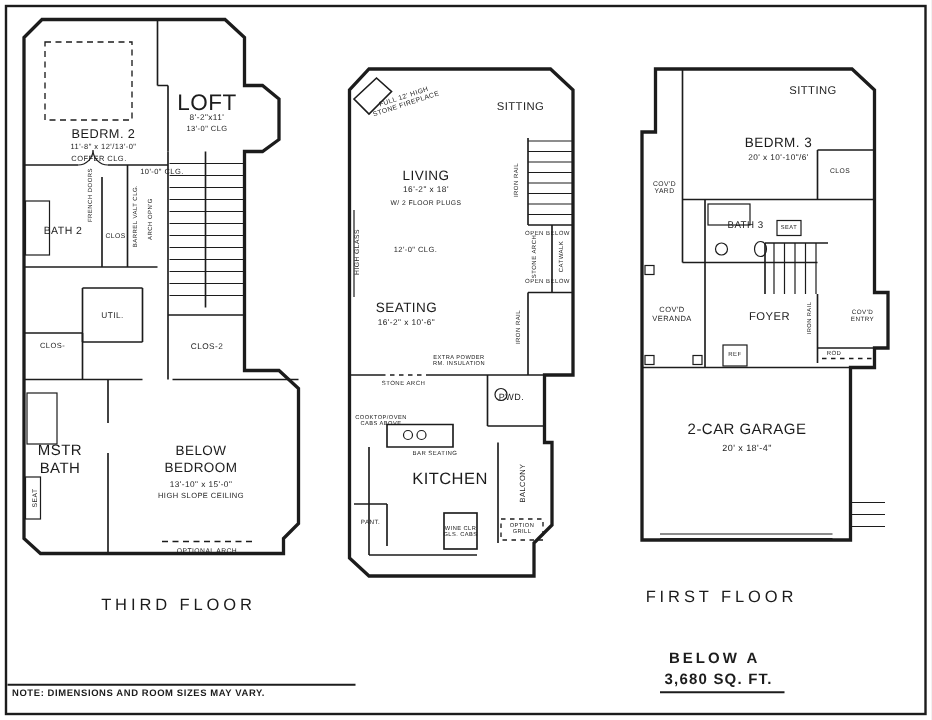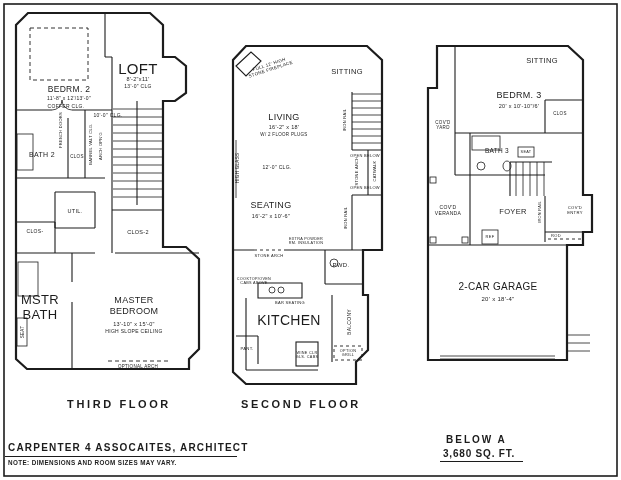--- a/index.html
+++ b/index.html
@@ -4,21 +4,21 @@
 <style>
   html,body{margin:0;padding:0;background:#e8e8e8}
   .sheet{position:relative;width:621px;height:480px;background:#ffffff;overflow:hidden;
          font-family:"Liberation Sans",sans-serif;color:#1c1c1c}
   .sheet svg{position:absolute;left:0;top:0}
   .lbl{position:absolute;transform:translate(-50%,-50%);white-space:nowrap;text-align:center;
        line-height:1.18;letter-spacing:.3px;color:#1c1c1c}
   .pre{white-space:pre-line}
   .rot{transform:translate(-50%,-50%) rotate(-90deg)}
   .b{font-weight:normal}
-  .ft{font-size:11px;font-weight:bold;letter-spacing:2.6px}
+  .ft{font-size:11px;font-weight:normal;letter-spacing:2.6px}
   .tl{position:absolute;white-space:nowrap;color:#1c1c1c}
 </style>
 </head>
 <body>
 
 <div class="sheet">
 
   <svg width="621" height="480" viewBox="0 0 621 480">
     <rect x="4" y="4" width="613" height="472" fill="none" stroke="#1c1c1c" stroke-width="1.6"></rect>
 
@@ -128,24 +128,24 @@
   <div class="lbl" style="left:138px;top:87px;font-size:5px">13'-0" CLG</div>
   <div class="lbl" style="left:108px;top:116px;font-size:5px">10'-0" CLG.</div>
   <div class="lbl rot" style="left:61px;top:130px;font-size:4px">FRENCH DOORS</div>
   <div class="lbl b" style="left:42px;top:155px;font-size:7px">BATH 2</div>
   <div class="lbl" style="left:77px;top:157px;font-size:4.5px">CLOS</div>
   <div class="lbl rot" style="left:91px;top:144px;font-size:4px">BARREL VALT CLG.</div>
   <div class="lbl rot" style="left:101px;top:146px;font-size:4px">ARCH OPN'G</div>
   <div class="lbl" style="left:75px;top:211px;font-size:5.5px">UTIL.</div>
   <div class="lbl" style="left:35px;top:232px;font-size:5px">CLOS-</div>
   <div class="lbl" style="left:138px;top:232px;font-size:5.5px">CLOS-2</div>
-  <div class="lbl pre b" style="left:40px;top:307px;font-size:13px">MSTR
+  <div class="lbl pre b" style="left:40px;top:307px;font-size:10px">MSTR
 BATH</div>
   <div class="lbl rot" style="left:23px;top:332px;font-size:4.5px">SEAT</div>
-  <div class="lbl pre b" style="left:134px;top:306px;font-size:9px">MASTER
+  <div class="lbl pre b" style="left:134px;top:306px;font-size:9px">BELOW
 BEDROOM</div>
   <div class="lbl" style="left:134px;top:324px;font-size:5.5px">13'-10" x 15'-0"</div>
   <div class="lbl" style="left:134px;top:332px;font-size:5px">HIGH SLOPE CEILING</div>
   <div class="lbl" style="left:138px;top:367px;font-size:4.5px">OPTIONAL ARCH</div>
   <div class="lbl ft" style="left:119px;top:404px">THIRD FLOOR</div>
 
   <div class="lbl pre" style="left:270px;top:67px;font-size:4.5px;transform:translate(-50%,-50%) rotate(-18deg)">FULL 12' HIGH
 STONE FIREPLACE</div>
   <div class="lbl b" style="left:347px;top:72px;font-size:7.5px">SITTING</div>
   <div class="lbl b" style="left:284px;top:117px;font-size:9px">LIVING</div>
@@ -161,46 +161,45 @@
   <div class="lbl rot" style="left:357px;top:171px;font-size:4px">STONE ARCH</div>
   <div class="lbl" style="left:365px;top:188px;font-size:4px">OPEN BELOW</div>
   <div class="lbl rot" style="left:346px;top:218px;font-size:4px">IRON RAIL</div>
   <div class="lbl pre" style="left:306px;top:241px;font-size:3.8px">EXTRA POWDER
 RM. INSULATION</div>
   <div class="lbl b" style="left:341px;top:266px;font-size:6px">PWD.</div>
   <div class="lbl" style="left:269px;top:256px;font-size:4px">STONE ARCH</div>
   <div class="lbl pre" style="left:254px;top:281px;font-size:3.8px">COOKTOP/OVEN
 CABS ABOVE</div>
   <div class="lbl" style="left:290px;top:303px;font-size:4px">BAR SEATING</div>
-  <div class="lbl b" style="left:289px;top:320px;font-size:14px">KITCHEN</div>
+  <div class="lbl b" style="left:300px;top:320px;font-size:11px">KITCHEN</div>
   <div class="lbl" style="left:247px;top:349px;font-size:4.2px">PANT.</div>
   <div class="lbl pre" style="left:307px;top:355px;font-size:3.8px">WINE CLR
 GLS. CABS</div>
   <div class="lbl rot" style="left:350px;top:322px;font-size:5px">BALCONY</div>
   <div class="lbl pre" style="left:348px;top:353px;font-size:3.8px">OPTION
 GRILL</div>
-  <div class="lbl ft" style="left:301px;top:404px">SECOND FLOOR</div>
 
   <div class="lbl b" style="left:542px;top:61px;font-size:7.5px">SITTING</div>
   <div class="lbl b" style="left:519px;top:95px;font-size:9px">BEDRM. 3</div>
   <div class="lbl" style="left:519px;top:106px;font-size:5.5px">20' x 10'-10"/6'</div>
   <div class="lbl pre" style="left:443px;top:125px;font-size:4.5px">COV'D
 YARD</div>
   <div class="lbl" style="left:560px;top:114px;font-size:4.5px">CLOS</div>
   <div class="lbl b" style="left:497px;top:151px;font-size:6.5px">BATH 3</div>
   <div class="lbl" style="left:526px;top:152px;font-size:3.8px">SEAT</div>
   <div class="lbl pre" style="left:448px;top:211px;font-size:5px">COV'D
 VERANDA</div>
   <div class="lbl b" style="left:513px;top:212px;font-size:7.5px">FOYER</div>
   <div class="lbl rot" style="left:540px;top:212px;font-size:3.8px">IRON RAIL</div>
   <div class="lbl pre" style="left:575px;top:211px;font-size:4.2px">COV'D
 ENTRY</div>
   <div class="lbl" style="left:490px;top:237px;font-size:4px">REF</div>
   <div class="lbl" style="left:556px;top:236px;font-size:4px">ROD</div>
   <div class="lbl b" style="left:498px;top:287px;font-size:10px">2-CAR GARAGE</div>
   <div class="lbl" style="left:498px;top:300px;font-size:6px">20' x 18'-4"</div>
-
-  <div class="tl" style="left:8px;top:442px;font-size:10px;letter-spacing:1.2px;font-weight:bold">CARPENTER 4 ASSOCAITES, ARCHITECT</div>
+  <div class="lbl ft" style="left:481px;top:399px">FIRST FLOOR</div>
+
   <div class="tl" style="left:8px;top:459px;font-size:6.3px;letter-spacing:.4px;font-weight:bold">NOTE: DIMENSIONS AND ROOM SIZES MAY VARY.</div>
   <div class="tl" style="left:446px;top:434px;font-size:10px;letter-spacing:2px;font-weight:bold">BELOW A</div>
   <div class="tl" style="left:443px;top:448px;font-size:10px;letter-spacing:.8px;font-weight:bold">3,680 SQ. FT.</div>
 
 </div>
 
 </body></html>

